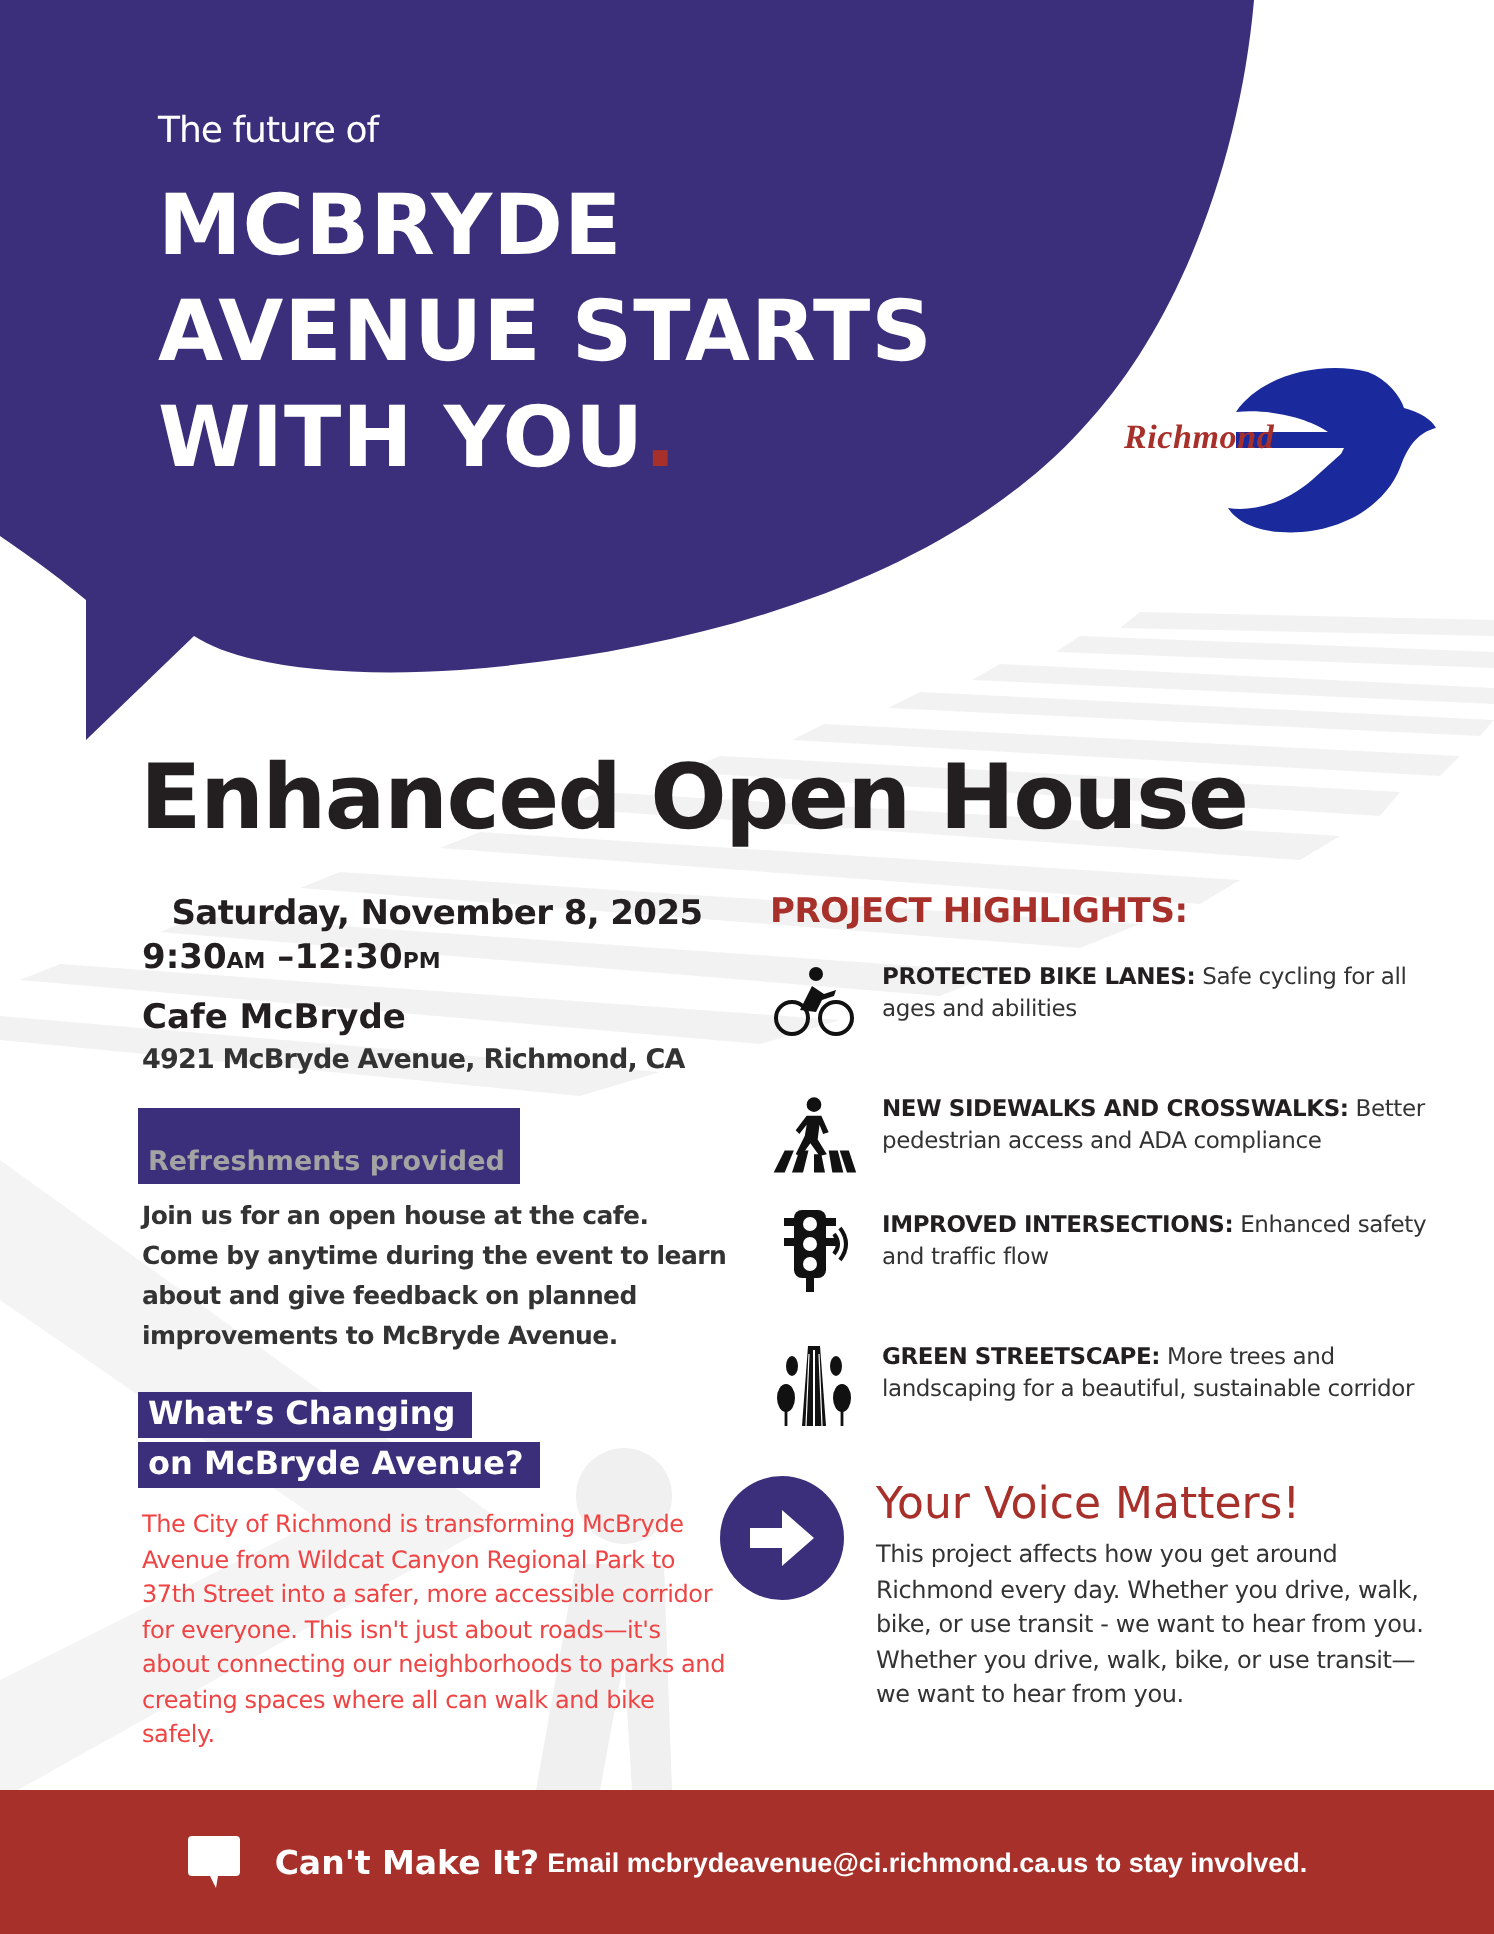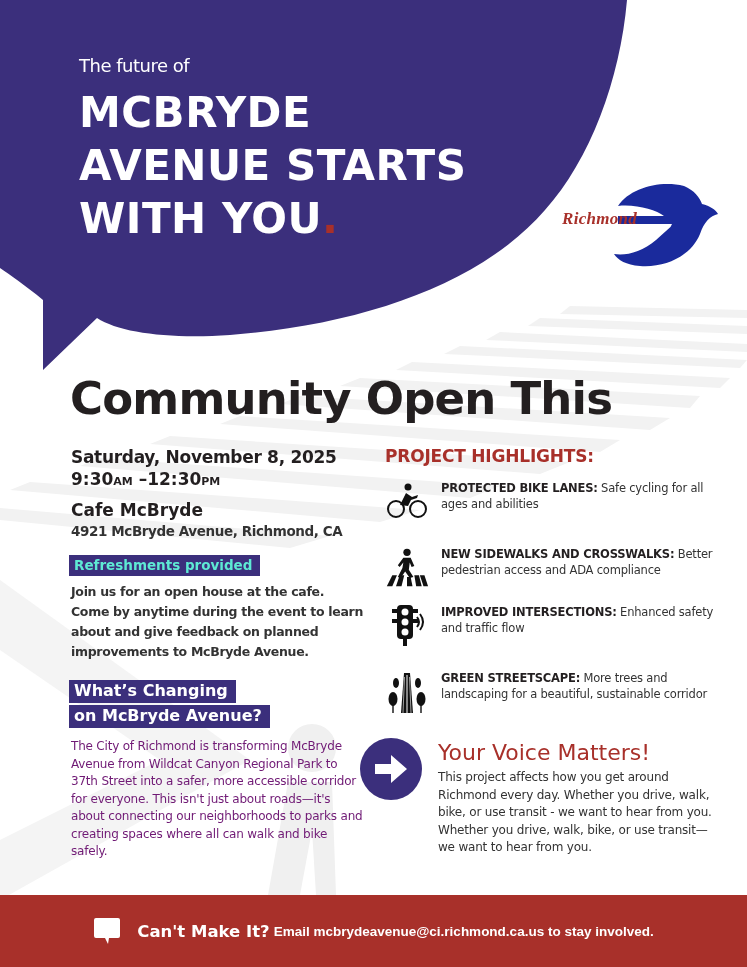--- a/index.html
+++ b/index.html
@@ -7,31 +7,31 @@
   .bg-layer { position: absolute; inset: 0; z-index: 0; }
   .bubble { position: absolute; left: 0; top: 0; z-index: 1; }
   .hero { position: absolute; left: 79px; top: 55px; z-index: 2; color: #fff; }
   .hero .kicker { font-family: "DejaVu Sans", sans-serif; font-size: 18px; font-weight: normal; letter-spacing: -0.5px; margin: 0 0 10px 0; }
   .hero .headline { font-family: "DejaVu Sans", sans-serif; font-weight: bold; font-size: 42px; line-height: 53px; letter-spacing: 0.5px; margin: 0; }
   .hero .dot { color: #a8302a; }
   .logo { position: absolute; left: 560px; top: 182px; z-index: 2; width: 160px; height: 88px; }
   .logo .logo-text { position: absolute; left: 2px; top: 27px; color: #a8302a; font-family: "Liberation Serif", serif; font-style: italic; font-weight: bold; font-size: 17px; letter-spacing: 0.3px; }
   .title { position: absolute; left: 70px; top: 372px; z-index: 2; font-family: "DejaVu Sans", sans-serif; font-weight: bold; font-size: 45px; letter-spacing: -0.8px; margin: 0; color: #231f20; white-space: nowrap; }
   .left-col { position: absolute; left: 71px; top: 446px; width: 295px; z-index: 2; }
-  .date { font-family: "DejaVu Sans", sans-serif; font-weight: bold; font-size: 17px; margin: 0; line-height: 22px; letter-spacing: -0.3px; }
+  .date { font-family: "DejaVu Sans", sans-serif; font-weight: bold; font-size: 17px; margin: 0; line-height: 22px; letter-spacing: -0.3px; text-align: center; }
   .time { font-family: "DejaVu Sans", sans-serif; font-weight: bold; font-size: 17px; margin: 0; line-height: 22px; }
   .time .sc { font-size: 11px; }
   .venue { font-family: "DejaVu Sans", sans-serif; font-weight: bold; font-size: 17px; margin: 6px 0 0 0; line-height: 22px; }
   .address { font-family: "DejaVu Sans", sans-serif; font-size: 13.5px; font-weight: bold; color: #333; margin: 2px 0 0 0; letter-spacing: -0.4px; }
-  .tag { display: inline-block; background: #3b2f7c; color: #5eead4; font-family: "DejaVu Sans", sans-serif; font-weight: bold; font-size: 13.5px; padding: 2px 8px 3px 5px; margin: 16px 0 0 -2px; }
+  .tag { display: inline-block; background: #3b2f7c; color: #a3a3a3; font-family: "DejaVu Sans", sans-serif; font-weight: bold; font-size: 13.5px; padding: 19px 8px 3px 5px; margin: 16px 0 0 -2px; }
   .body-bold { font-family: "DejaVu Sans", sans-serif; font-size: 12.5px; font-weight: bold; color: #333; line-height: 20px; margin: 6px 0 0 0; letter-spacing: -0.3px; }
   .tag-lg { background: #3b2f7c; color: #fff; font-family: "DejaVu Sans", sans-serif; font-weight: bold; font-size: 16px; padding: 1px 8px 2px 5px; display: inline-block; line-height: 20px; margin-left: -2px; }
   .tags-lg { margin-top: 18px; }
   .tags-lg .tag-lg + br + .tag-lg { margin-top: 2px; }
-  .body-text { font-family: "DejaVu Sans", sans-serif; font-size: 12px; color: #701a75; line-height: 17.5px; margin: 10px 0 0 0; letter-spacing: -0.2px; }
+  .body-text { font-family: "DejaVu Sans", sans-serif; font-size: 12px; color: #ef4444; line-height: 17.5px; margin: 10px 0 0 0; letter-spacing: -0.2px; }
   .right-col { position: absolute; left: 385px; top: 446px; width: 330px; z-index: 2; }
   .hl-title { font-family: "DejaVu Sans", sans-serif; font-weight: bold; font-size: 17px; color: #a8302a; margin: 0; letter-spacing: -0.2px; }
   .hl-item { display: flex; align-items: flex-start; margin-top: 24px; }
   .hl-icon { width: 44px; height: 42px; flex: 0 0 44px; margin-right: 12px; display: flex; align-items: center; justify-content: center; }
   .hl-text { font-family: "DejaVu Sans", sans-serif; font-size: 11.5px; color: #333; line-height: 16px; letter-spacing: -0.2px; }
   .hl-text b { font-weight: bold; color: #231f20; }
   .voice { position: absolute; left: 360px; top: 738px; z-index: 2; display: flex; }
   .voice-circle { width: 62px; height: 62px; border-radius: 50%; background: #3b2f7c; flex: 0 0 62px; display: flex; align-items: center; justify-content: center; margin-right: 16px; }
   .voice-title { font-family: "DejaVu Sans", sans-serif; font-weight: normal; font-size: 22px; color: #a8302a; margin: 2px 0 4px 0; }
   .voice-body { font-family: "DejaVu Sans", sans-serif; font-size: 12px; color: #333; line-height: 17.5px; margin: 0; width: 280px; letter-spacing: -0.2px; }
@@ -78,21 +78,21 @@
   </h1>
 </div>
 
 <div class="logo">
   <svg width="160" height="88" viewBox="0 0 160 88" style="position:absolute;left:0;top:0;">
     <path d="M58,24 C70,6 100,-2 124,4 C134,8 140,16 142,22 C150,24 156,28 158,32 C150,34 144,40 140,52 C132,72 108,86 80,84 C66,83 58,78 54,72 C66,74 82,70 96,58 L116,40 L104,30 L108,22 L122,36 L108,50 L112,42 L58,42 L58,34 L104,34 C96,28 76,22 58,24 Z" fill="#1a2a9c"></path>
   </svg>
   <span class="logo-text">Richmond</span>
 </div>
 
-<h2 class="title">Community Open This</h2>
+<h2 class="title">Enhanced Open House</h2>
 
 <div class="left-col">
   <p class="date">Saturday, November 8, 2025</p>
   <p class="time">
     <span>9:30</span><span class="sc">AM</span><span> –</span><span>12:30</span><span class="sc">PM</span>
   </p>
   <p class="venue">Cafe McBryde</p>
   <p class="address">4921 McBryde Avenue, Richmond, CA</p>
   <span class="tag">Refreshments provided</span>
   <p class="body-bold">Join us for an open house at the cafe. Come by anytime during the event to learn about and give feedback on planned improvements to McBryde Avenue.</p>

